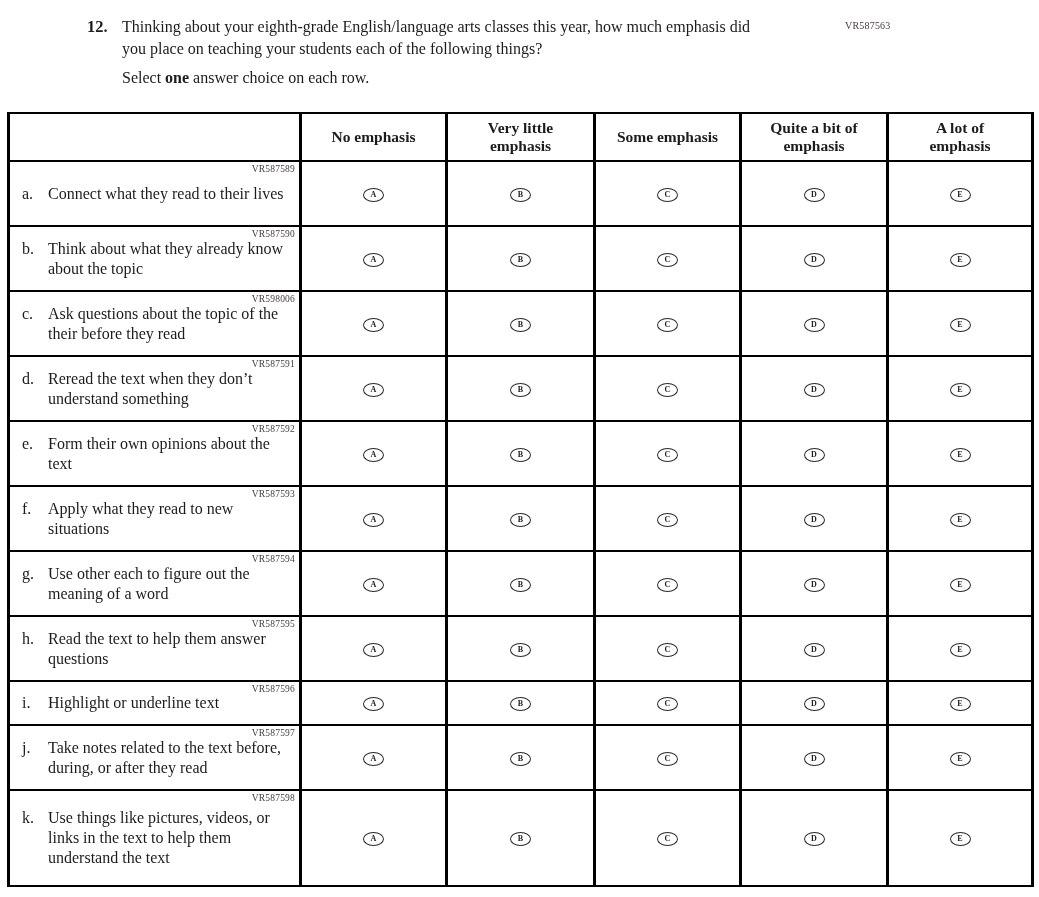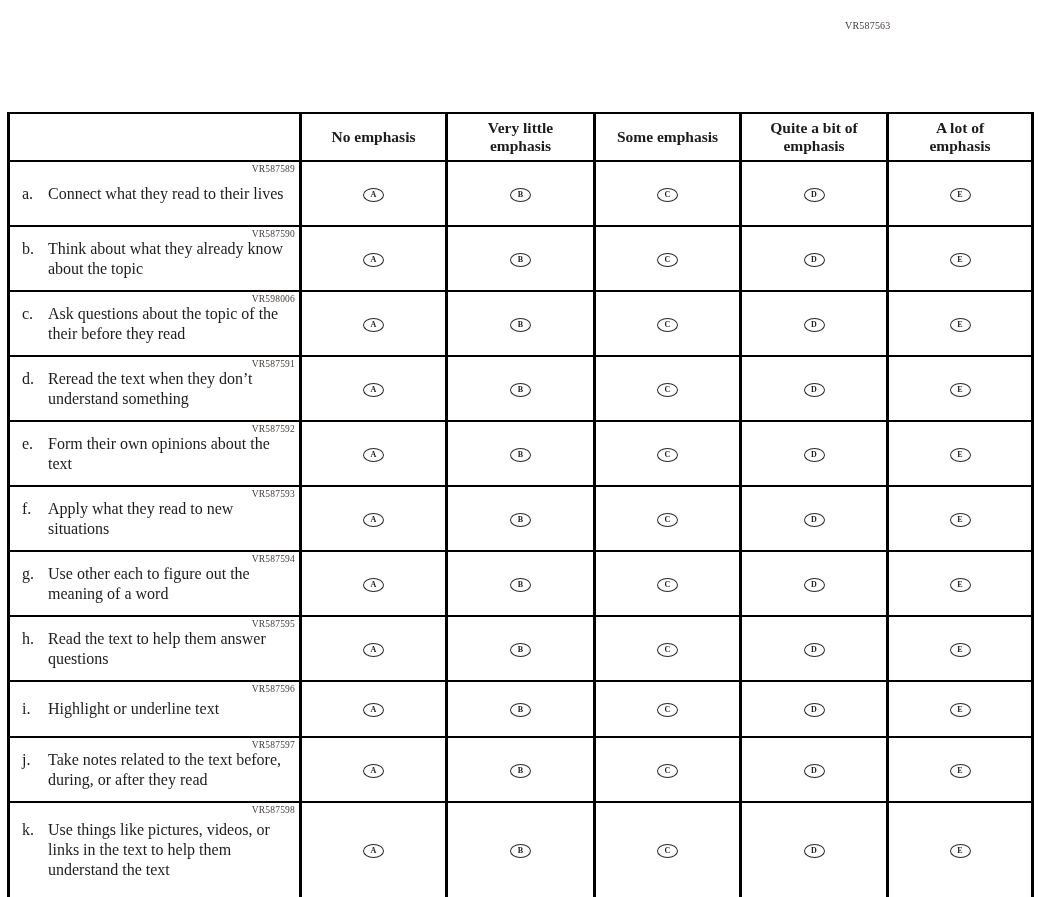--- a/index.html
+++ b/index.html
@@ -40,21 +40,21 @@
     border-top:2px solid #000; border-bottom:2px solid #000;
     border-left:3px solid #000; border-right:3px solid #000;
   }
   thead th {
     height:48px; vertical-align:middle; text-align:center;
     font-size:15.5px; font-weight:bold; line-height:18px;
     border-bottom:6px double #000;
     padding:2px;
   }
   tbody tr { height:65px; }
-  tbody tr:nth-child(9)  { height:56px; }
+  tbody tr:nth-child(9)  { height:44px; }
   tbody tr:nth-child(11) { height:96px; }
 
   .stub {
     position:relative; vertical-align:middle;
     padding:4px 4px 4px 12px;
   }
   .vr {
     position:absolute; top:2px; right:4px;
     font-size:9.5px; color:#46403e; letter-spacing:0.2px;
   }
@@ -74,21 +74,26 @@
     color:#222;
   }
 </style>
 </head>
 <body>
 
 <div class="page">
 
   <div class="page-code">VR587563</div>
 
-
+  <div class="qwrap">
+    <div class="qnum">12.</div>
+    <div class="qtext">Thinking about your eighth-grade English/language arts classes this year, how much emphasis did you place on teaching your students each of the following things?</div>
+  </div>
+
+  <div class="instruction"><span>Select </span><b>one</b><span> answer choice on each row.</span></div>
 
   <table class="qtable">
     <colgroup>
       <col style="width:292px">
         <col style="width:146px">
         <col style="width:148px">
       <col style="width:146px">
         <col style="width:147px">
         <col style="width:145px">
     </colgroup>

